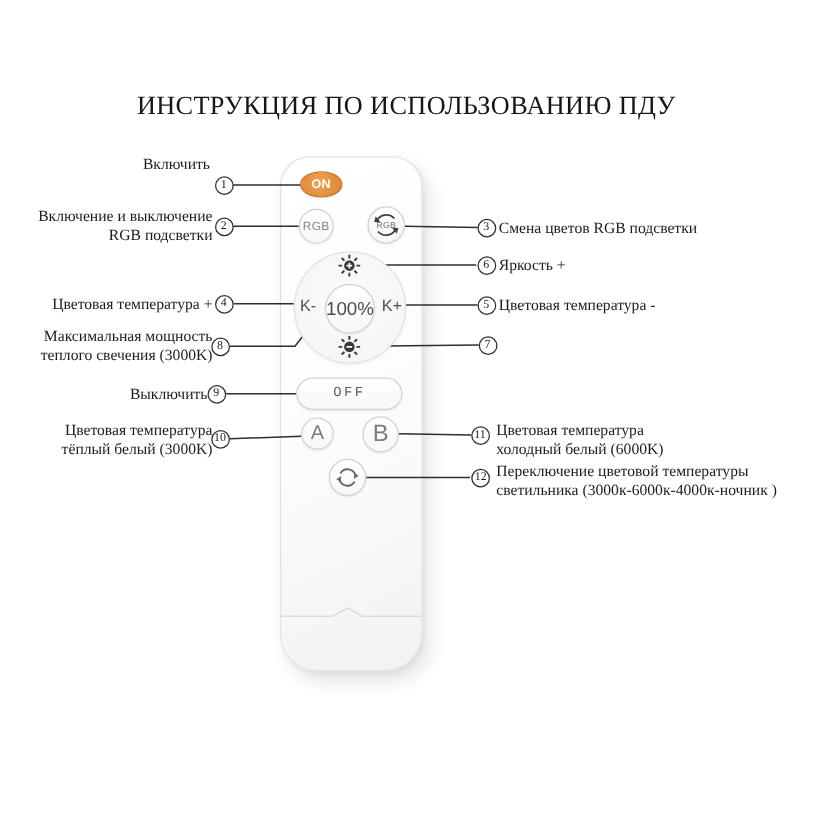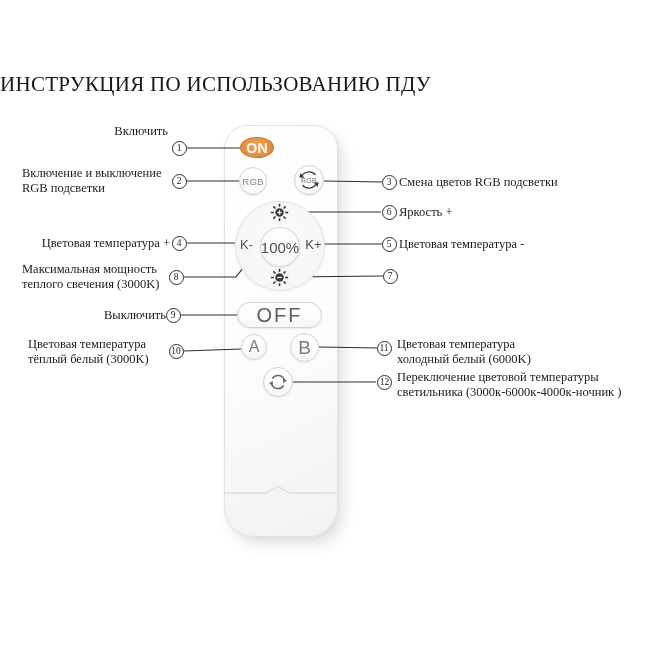--- a/index.html
+++ b/index.html
@@ -1,62 +1,62 @@
 <!DOCTYPE html>
 <html><head>
 <meta charset="utf-8">
 <style>
   html,body{margin:0;padding:0;background:#fff;}
   #page{position:relative;width:650px;height:650px;background:#fff;overflow:hidden;
         font-family:"Liberation Serif", serif;}
-  #title{position:absolute;top:71px;left:0;width:650px;text-align:left;
+  #title{position:absolute;top:71px;left:0;width:650px;text-align:center;
          font:400 21px/26px "Liberation Serif", serif;color:#161616;letter-spacing:.3px;}
   
   #remote{position:absolute;left:224px;top:125px;width:114px;height:412px;
           background:linear-gradient(155deg,#ffffff 0%,#fcfcfc 55%,#f2f2f2 100%);
           border:1px solid #e2e2e2;border-radius:24px 24px 30px 30px;
           box-shadow:6px 8px 14px rgba(0,0,0,.10),1px 2px 4px rgba(0,0,0,.05);
           box-sizing:border-box;}
   svg.overlay{position:absolute;left:0;top:0;z-index:2;}
   
   .btn{position:absolute;z-index:3;background:linear-gradient(180deg,#ffffff,#f7f7f7);
        border:1px solid #d2d2d2;border-radius:50%;box-sizing:border-box;
        display:flex;align-items:center;justify-content:center;
        font-family:"Liberation Sans", sans-serif;color:#7c7c7c;
        box-shadow:0 1px 2px rgba(0,0,0,.07);}
   #btn-on{left:240px;top:137px;width:34px;height:21px;background:radial-gradient(circle at 45% 38%,#eda050,#dd8335);
-          border:1px solid #c4762c;color:#fff;font-size:14px;font-weight:bold;letter-spacing:.3px;}
+          border:1px solid #c4762c;color:#fff;font-size:10px;font-weight:bold;letter-spacing:.3px;}
   #btn-rgb{left:239px;top:167px;width:28px;height:28px;font-size:9.5px;letter-spacing:.3px;color:#878787;}
   #btn-rgbcycle{left:294px;top:165px;width:30px;height:30px;}
   #btn-rgbcycle .mini{position:absolute;left:0;top:0;width:100%;height:100%;
           display:flex;align-items:center;justify-content:center;font-size:7px;color:#6e6e6e;letter-spacing:.2px;}
   #pad{position:absolute;left:235px;top:201px;width:90px;height:90px;z-index:3;border-radius:50%;
        background:radial-gradient(circle at 50% 42%,#fbfbfb,#f4f4f4);border:1px solid #e1e1e1;
        box-sizing:border-box;box-shadow:0 1px 3px rgba(0,0,0,.05);}
   #btn-center{left:260px;top:227px;width:40px;height:40px;font-size:15px;color:#4f4f4f;z-index:4;}
   .padzone{position:absolute;z-index:4;display:flex;align-items:center;justify-content:center;
            font-family:"Liberation Sans", sans-serif;color:#4f4f4f;font-size:13px;}
   #zone-kminus{left:235px;top:233px;width:23px;height:22px;}
   #zone-kplus{left:302px;top:233px;width:23px;height:22px;}
   #zone-bplus{left:269px;top:202px;width:21px;height:21px;}
   #zone-bminus{left:269px;top:267px;width:21px;height:21px;}
   #btn-off{left:237px;top:302px;width:85px;height:26px;border-radius:13px;
-           font-size:20px;letter-spacing:2px;color:#5f5f5f;}
+           font-size:11px;letter-spacing:2px;color:#5f5f5f;font-family:Liberation Mono, monospace;}
   #btn-a{left:241px;top:334px;width:26px;height:26px;font-size:16px;}
   #btn-b{left:290px;top:333px;width:29px;height:29px;font-size:19px;}
   #btn-cycle{left:263px;top:367px;width:30px;height:30px;}
   
   .num{position:absolute;z-index:5;width:15px;height:15px;box-sizing:border-box;
        border:1px solid #2e2e2e;border-radius:50%;background:#fff;
        font:9.5px/13px "Liberation Serif", serif;text-align:center;color:#1b1b1b;}
   
   .callout{position:absolute;z-index:5;font:12.5px/15px "Liberation Serif", serif;
            color:#1c1c1c;white-space:pre-line;}
   .t-right{text-align:right;}
-  .t-center{text-align:left;}
+  .t-center{text-align:right;}
 </style>
 </head>
 <body>
 
 <div id="page">
 
   <div id="title">ИНСТРУКЦИЯ ПО ИСПОЛЬЗОВАНИЮ ПДУ</div>
 
   <div id="remote"></div>
 

